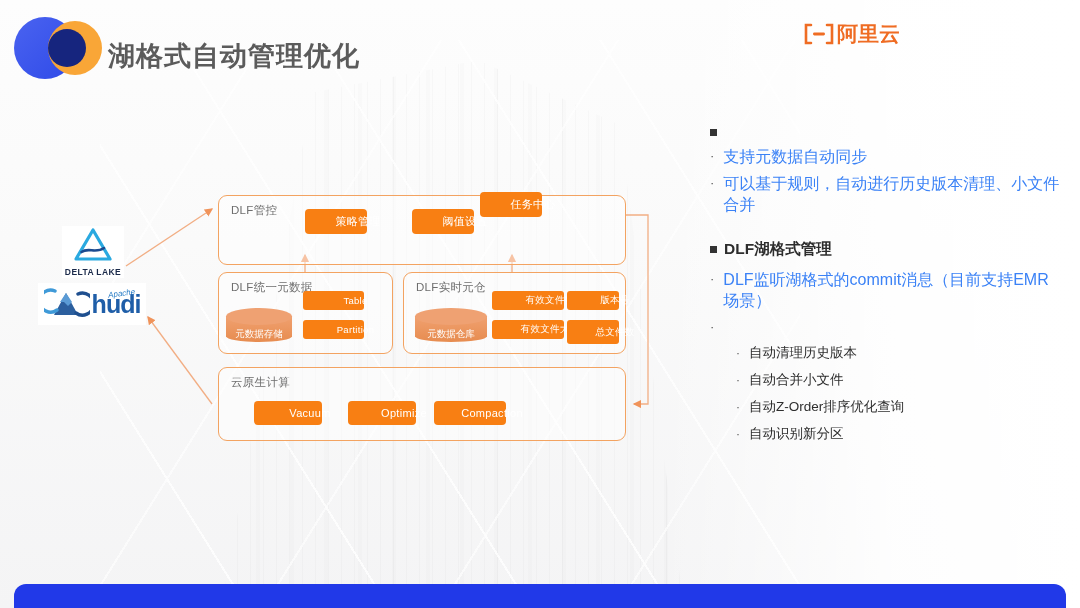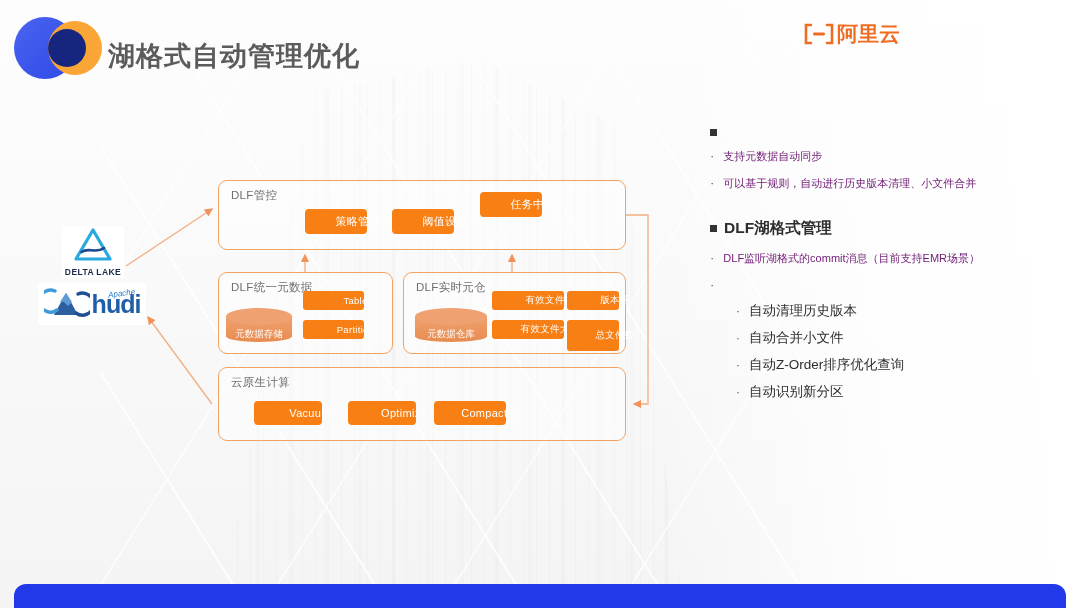--- a/index.html
+++ b/index.html
@@ -81,46 +81,46 @@
 
   .panel {
     position:absolute; border:1.4px solid #f3a361; border-radius:9px;
     background:rgba(255,255,255,0.45);
   }
   .panel-title {
     position:absolute; left:12px; top:7px;
     font-size:11.5px; color:#6e6e6e; letter-spacing:.3px; white-space:nowrap;
   }
 
-  .panel-dlf-control { left:218px; top:180px; width:408px; height:70px; }
+  .panel-dlf-control { left:218px; top:195px; width:408px; height:70px; }
   .panel-meta        { left:218px; top:272px; width:175px; height:82px; }
   .panel-rt          { left:403px; top:272px; width:223px; height:82px; }
   .panel-compute     { left:218px; top:367px; width:408px; height:74px; }
 
   .btn {
     position:absolute; background:#f87f13; color:#ffffff;
     border-radius:4px; display:flex; align-items:center; justify-content:center;
     font-size:11px; white-space:nowrap; letter-spacing:.3px;padding-left:44px;
   }
   .btn.sm { font-size:9.5px; border-radius:3px; }
 
   
   .b-policy  { left:305px; top:209px; width:62px; height:25px; }
-  .b-thresh  { left:392px; top:209px; width:62px; height:25px; }
+  .b-thresh  { left:412px; top:209px; width:62px; height:25px; }
   .b-task    { left:480px; top:192px; width:62px; height:25px; }
 
   
   .b-table     { left:303px; top:291px; width:61px; height:19px; }
   .b-partition { left:303px; top:320px; width:61px; height:19px; }
 
   
   .b-validnum  { left:492px; top:291px; width:72px; height:19px; }
   .b-version   { left:567px; top:291px; width:52px; height:19px; }
   .b-validsize { left:492px; top:320px; width:72px; height:19px; }
-  .b-totalnum  { left:567px; top:320px; width:52px; height:31px; }
+  .b-totalnum  { left:567px; top:320px; width:52px; height:24px; }
 
   
   .b-vacuum     { left:254px; top:401px; width:68px; height:24px; }
   .b-optimize   { left:348px; top:401px; width:68px; height:24px; }
   .b-compaction { left:434px; top:401px; width:72px; height:24px; }
 
   
   .cyl { position:absolute; }
   .cyl .body {
     position:absolute; left:0; top:8px; width:100%; height:26px;
@@ -173,21 +173,21 @@
   
   .content { position:absolute; left:710px; top:130px; width:350px; z-index:6; }
   .sec { margin-bottom:24px; }
   .sec-head {
     display:flex; align-items:baseline; gap:7px;
     font-size:15.5px; font-weight:bold; color:#2d2d2d; margin-bottom:9px;
   }
   .sq { width:7px; height:7px; background:#333333; flex:none; position:relative; top:-1px; }
   .bullet-l1 { display:flex; gap:9px; margin-bottom:6px; }
   .bullet-l1 .dot { font-size:13px; color:#555; line-height:20px; flex:none; }
-  .bullet-l1 .txt { font-size:11px; color:#701a75; line-height:21px; }
+  .bullet-l1 .txt { font-size:16px; color:#3b82f6; line-height:21px; }
   .sub-list { margin-left:26px; margin-top:5px; }
   .bullet-l2 { display:flex; gap:9px; margin-bottom:7px; }
   .bullet-l2 .dot { font-size:12px; color:#555; line-height:20px; flex:none; }
   .bullet-l2 .txt { font-size:13.5px; color:#2e2e2e; line-height:20px; }
 
   
   .footer-bar {
     position:absolute; left:14px; bottom:0px; width:1052px; height:24px;
     background:#2139e8; border-radius:12px 12px 0 0; z-index:7;
   }

